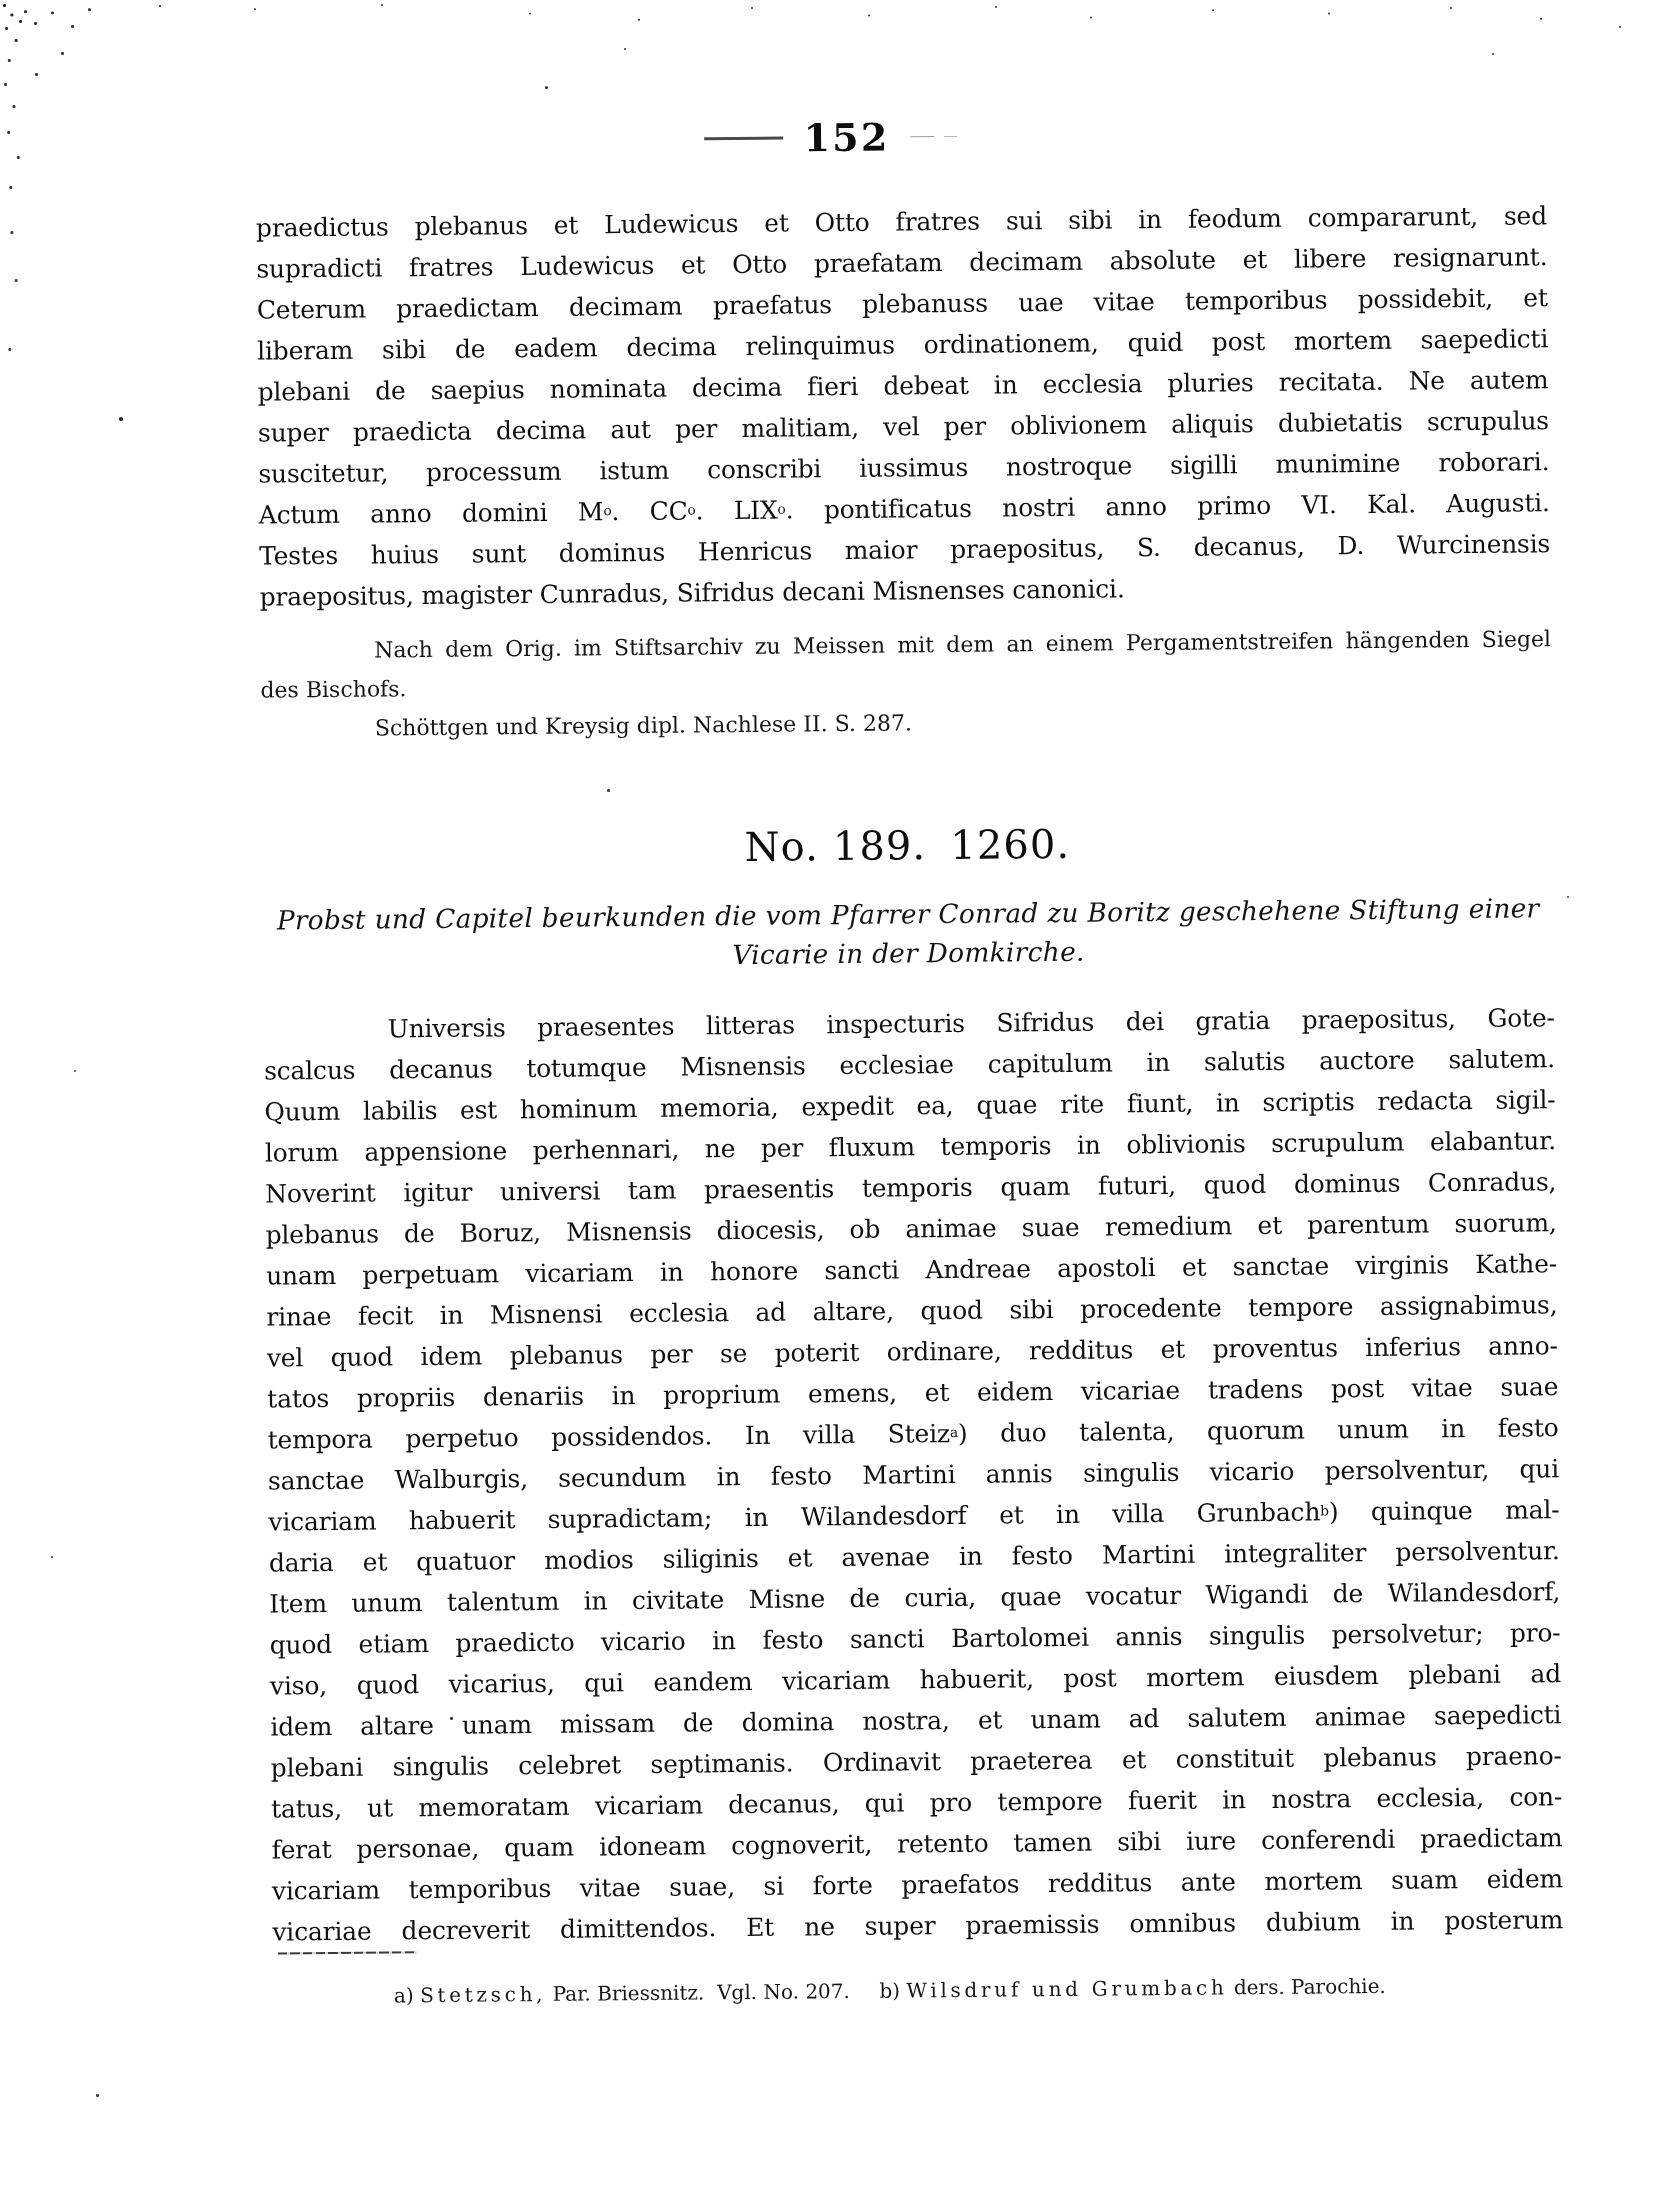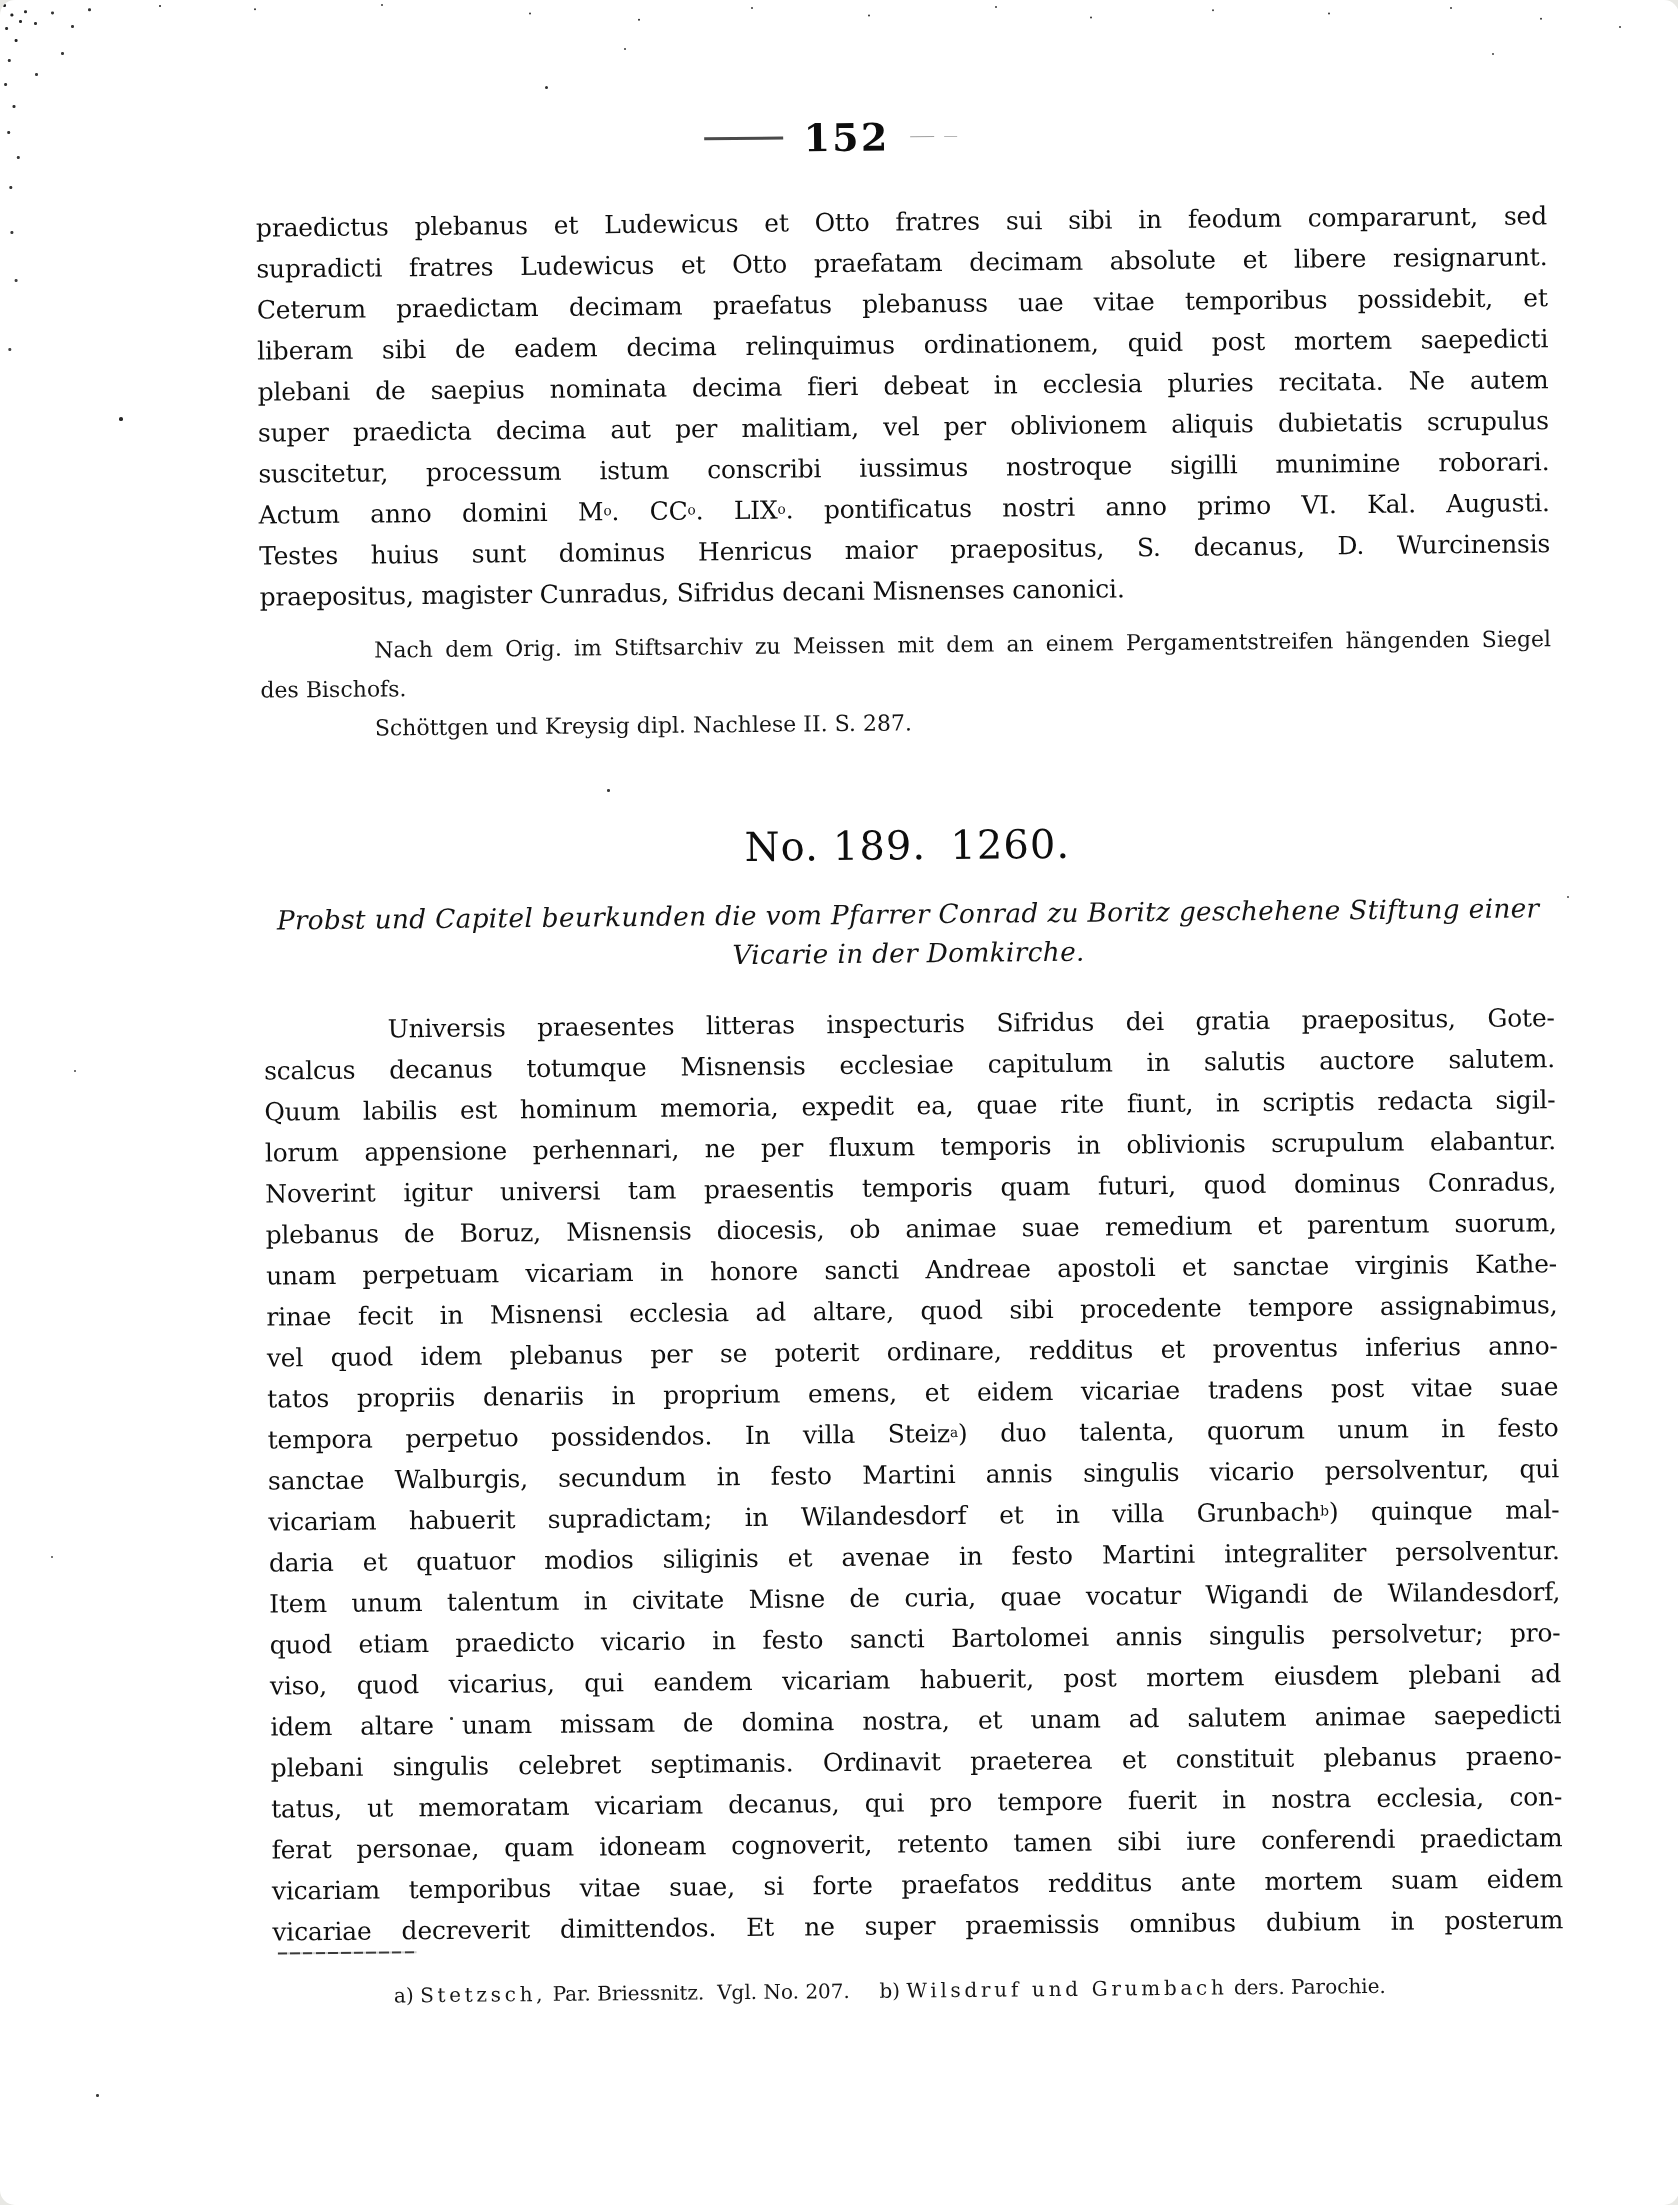--- a/index.html
+++ b/index.html
@@ -3,21 +3,20 @@
 <meta charset="utf-8">
 <style>
   html,body{margin:0;padding:0;background:#e8e8e4;}
   #page{
     position:relative;
     width:1679px;height:2205px;
     background:#ffffff;
     overflow:hidden;
     color:#121212;
     font-family:"DejaVu Serif","Liberation Serif",serif;
-    border-radius:15px;
   }
   #content{
     position:absolute;inset:0;
     transform:rotate(-0.55deg);
     transform-origin:846px 1058px;
   }
   .block{position:absolute;left:264px;width:1291px;}
   .ln{white-space:normal;}
   
   .para .ln{text-align:justify;text-align-last:justify;}

